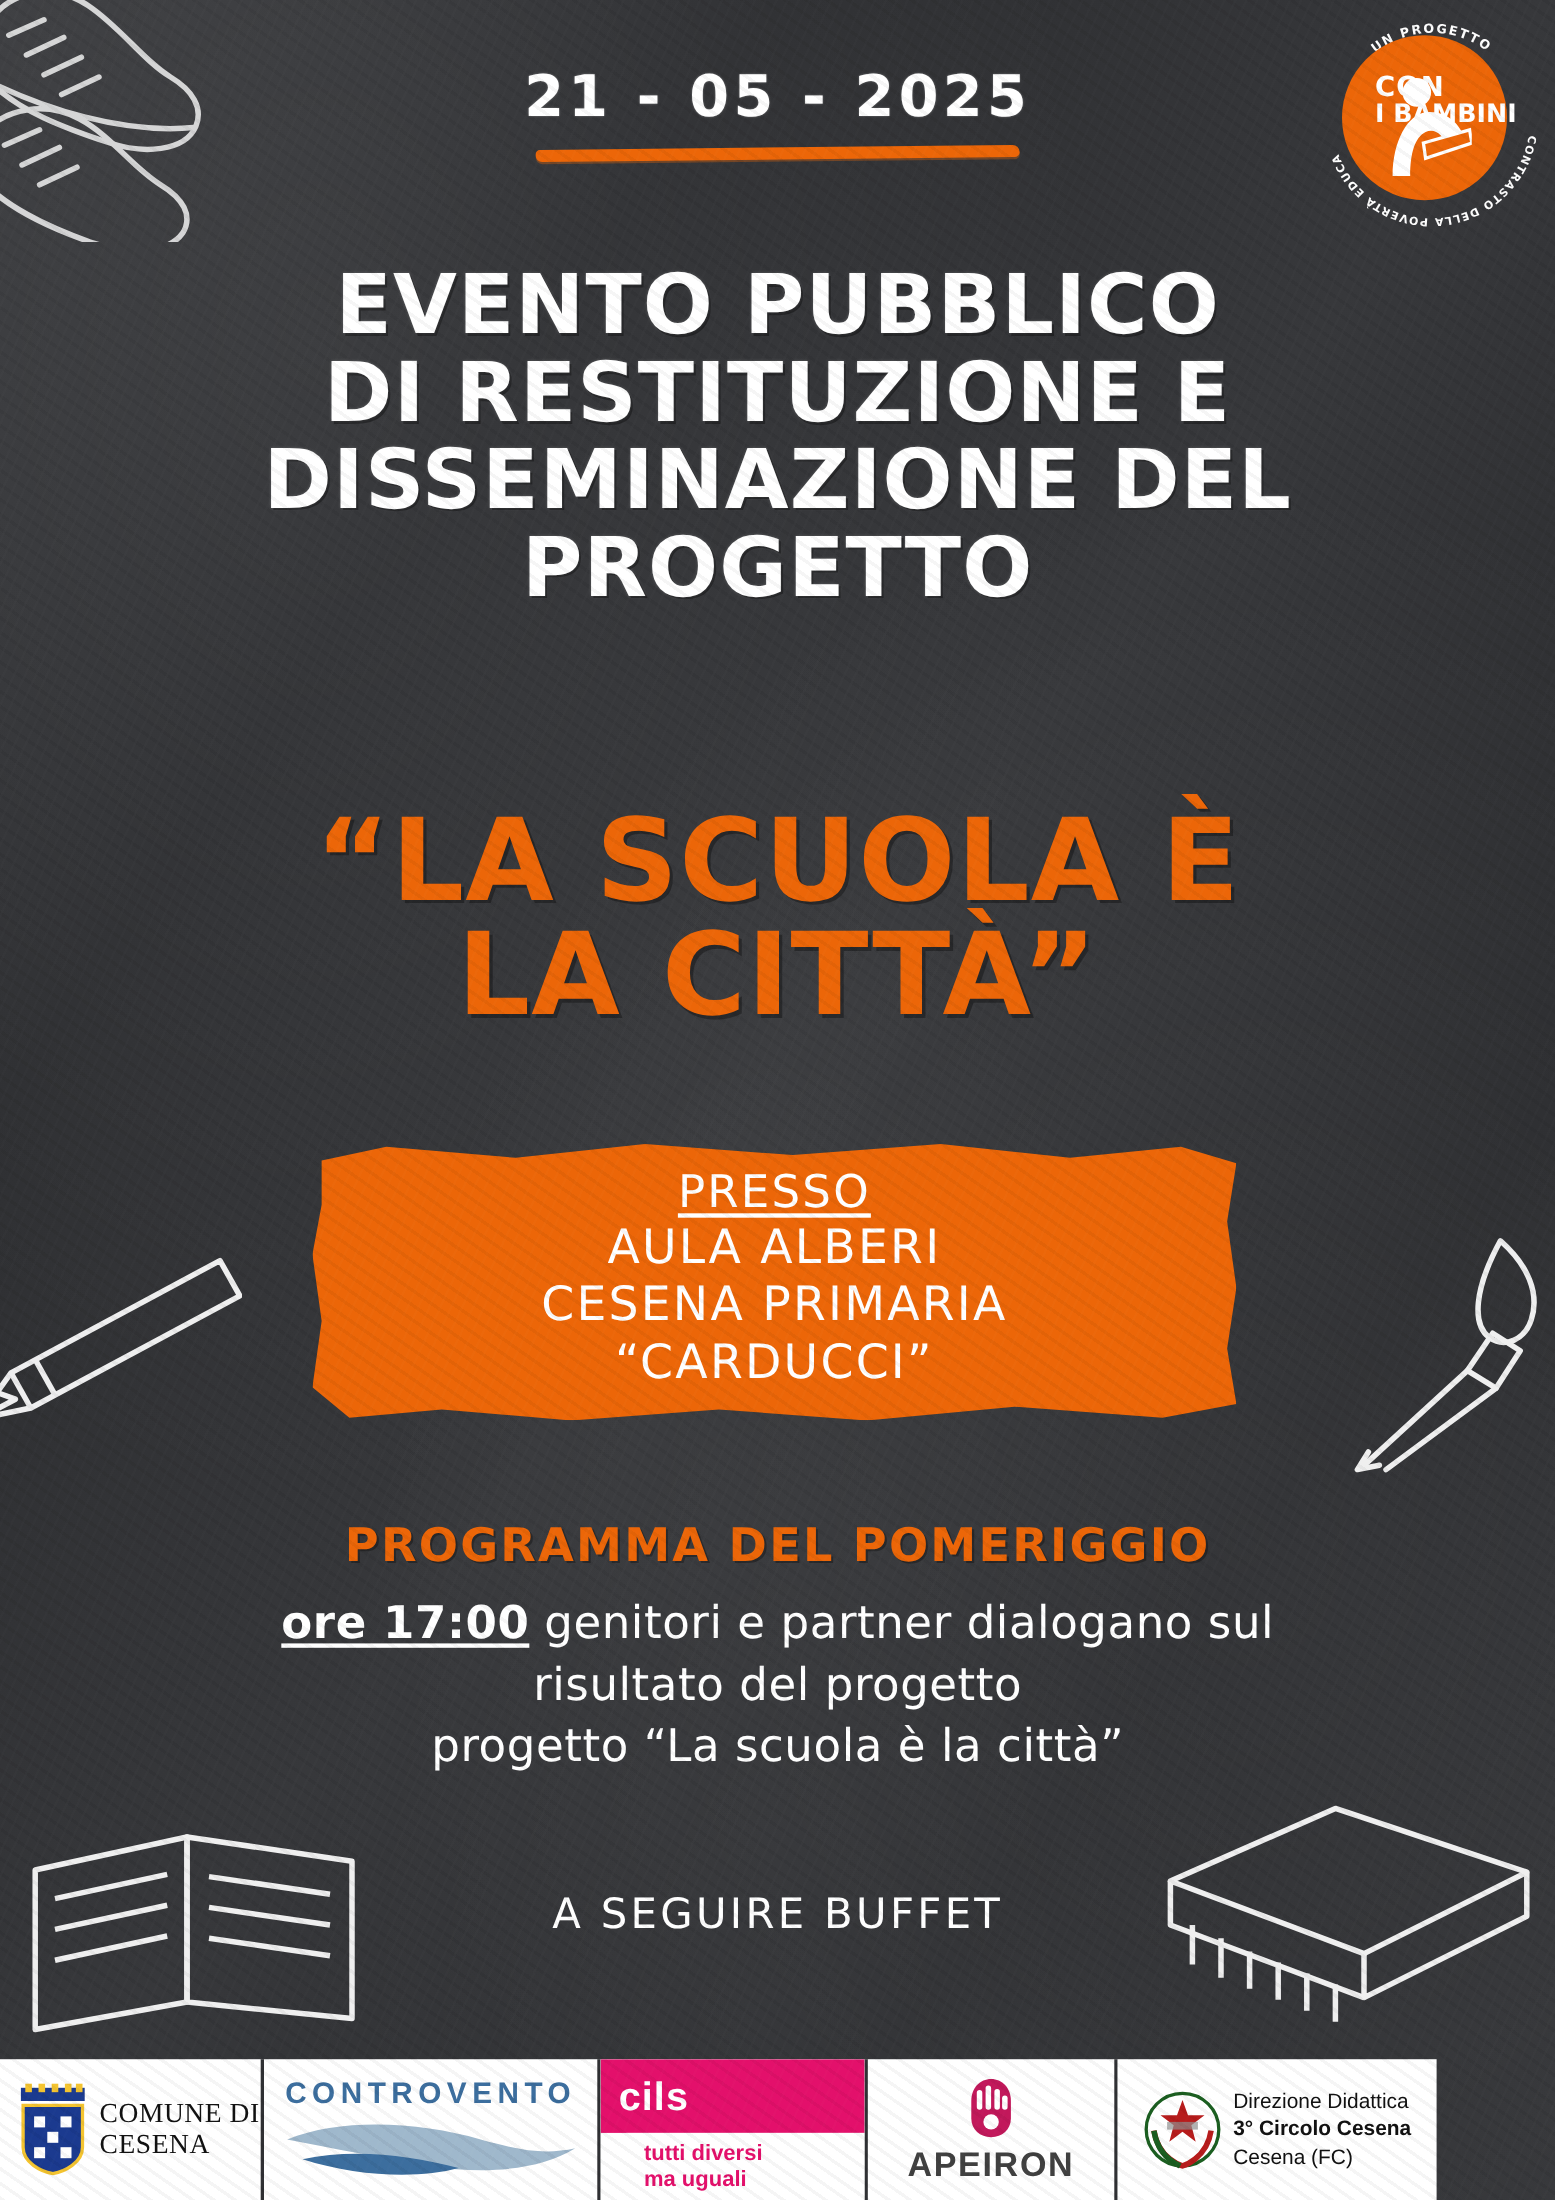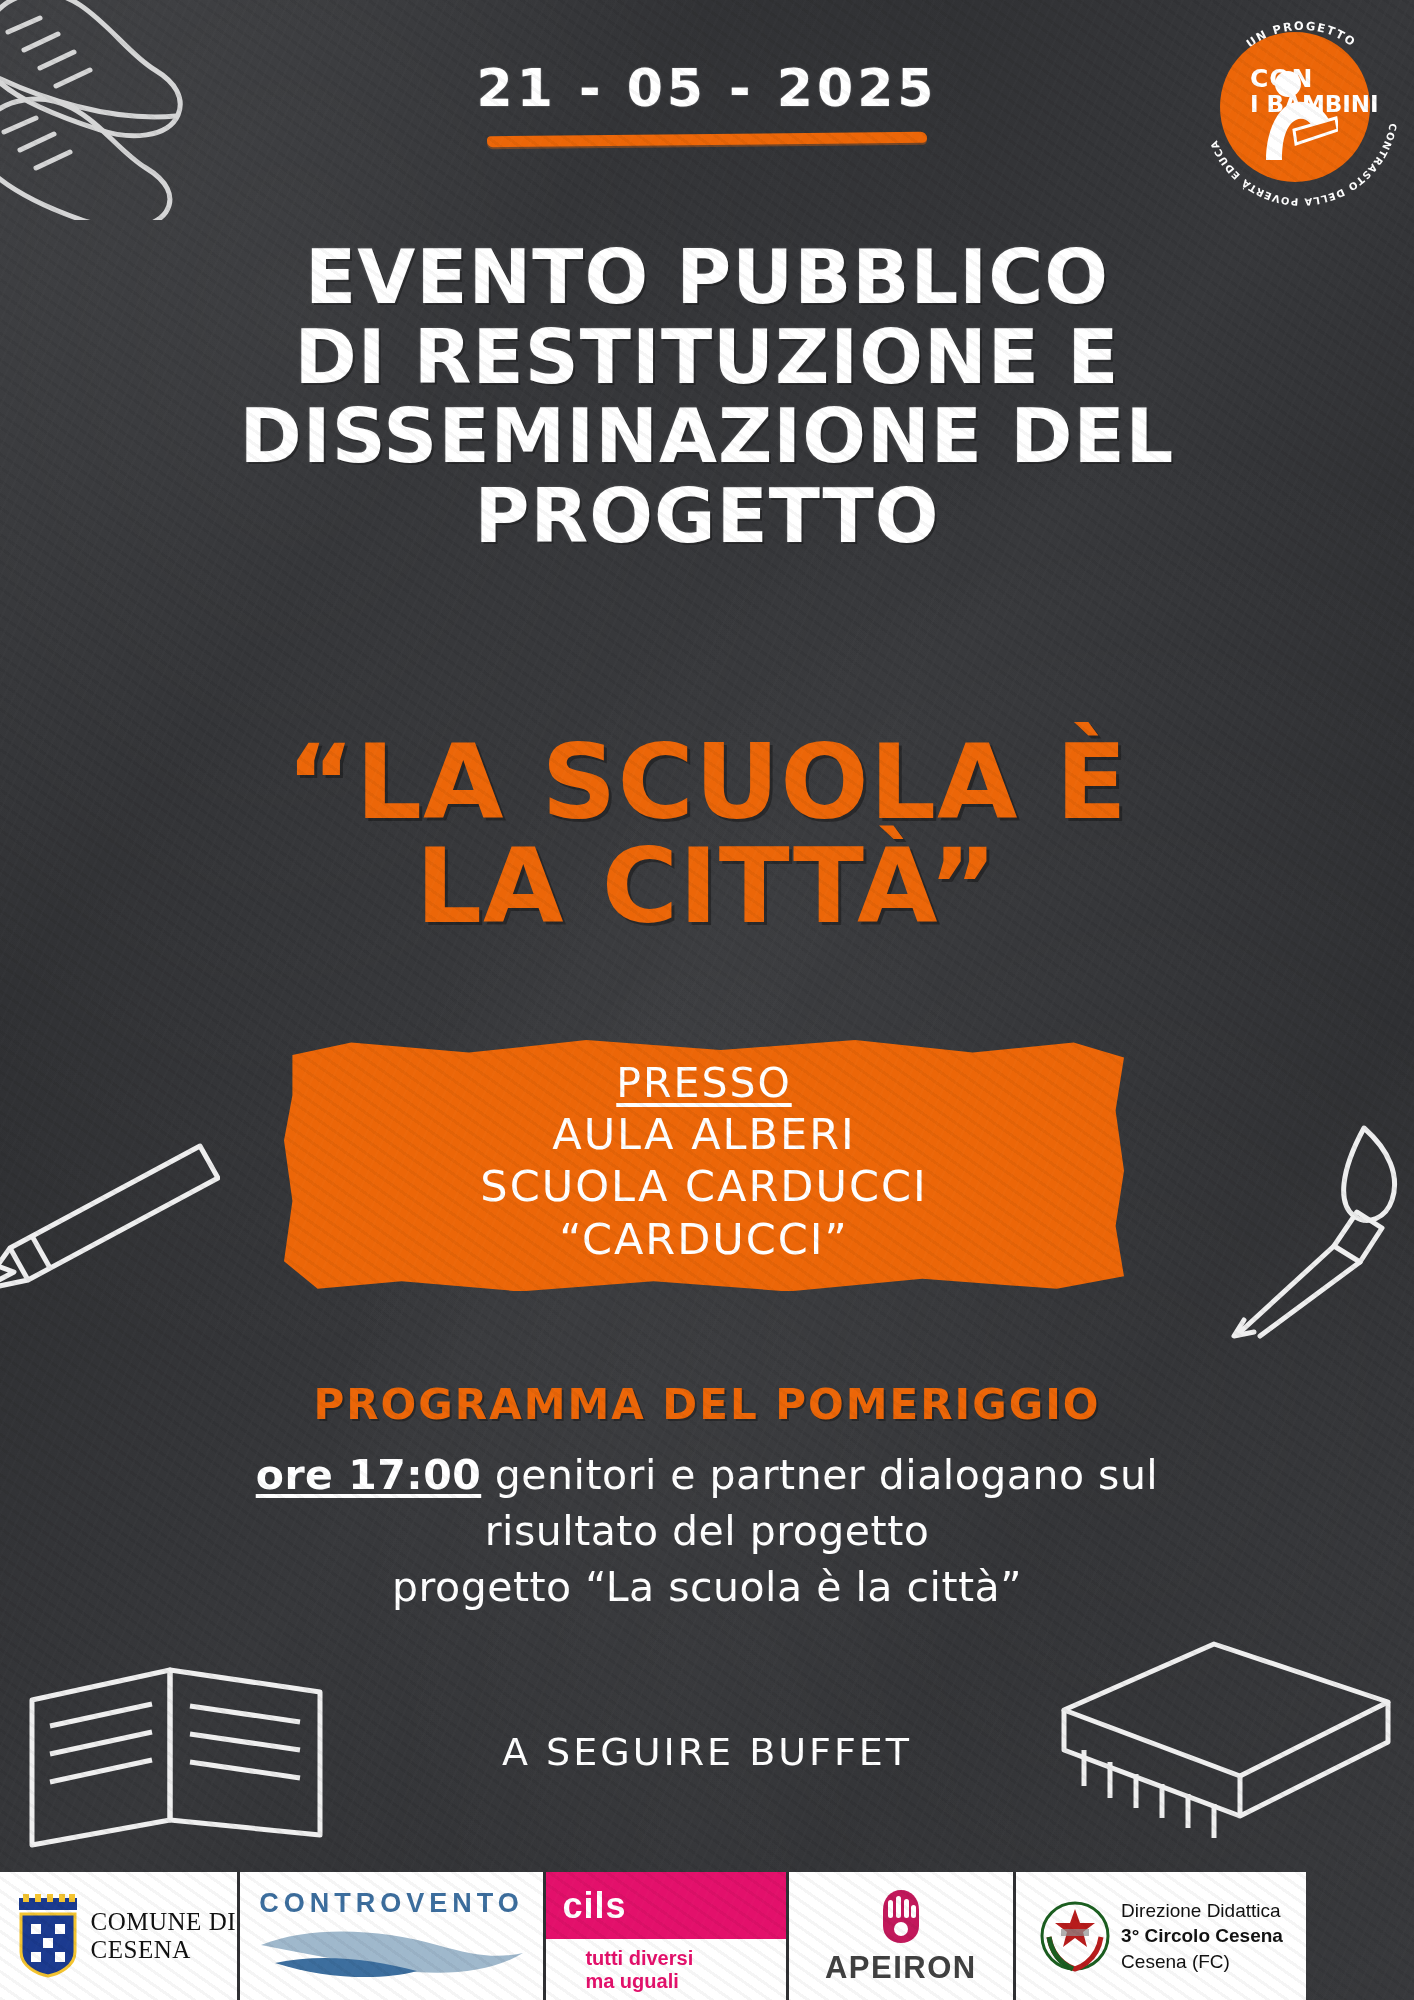--- a/index.html
+++ b/index.html
@@ -202,21 +202,20 @@
     font-weight: 600;
   }
   .buffet {
     position: absolute;
     top: 1718px;
     left: 0; right: 0;
     text-align: center;
     color: #ffffff;
     font-size: 38px;
     letter-spacing: 3px;
-    margin-top: 12px;
   }
 
   
   .footer {
     position: absolute;
     left: 0;
     bottom: 0;
     width: 1306px;
     height: 128px;
     display: flex;
@@ -395,21 +394,21 @@
   </div>
 
   <div class="title-orange">
     <span class="ln">“LA SCUOLA È</span>
     <span class="ln">LA CITTÀ”</span>
   </div>
 
   <div class="venue-band">
     <span class="venue-line presso">PRESSO</span>
     <span class="venue-line">AULA ALBERI</span>
-    <span class="venue-line">SCUOLA CARDUCCI</span>
+    <span class="venue-line">CESENA PRIMARIA</span>
     <span class="venue-line">“CARDUCCI”</span>
   </div>
 
   <div class="programma-title">PROGRAMMA DEL POMERIGGIO</div>
   <div class="programma-body">
     <span class="row"><span class="hour">ore 17:00</span><span> genitori e partner dialogano sul</span></span>
     <span class="row"><span>risultato del progetto</span></span>
     <span class="row"><span>progetto “La scuola è la città”</span></span>
   </div>
   <div class="buffet">A SEGUIRE BUFFET</div>

